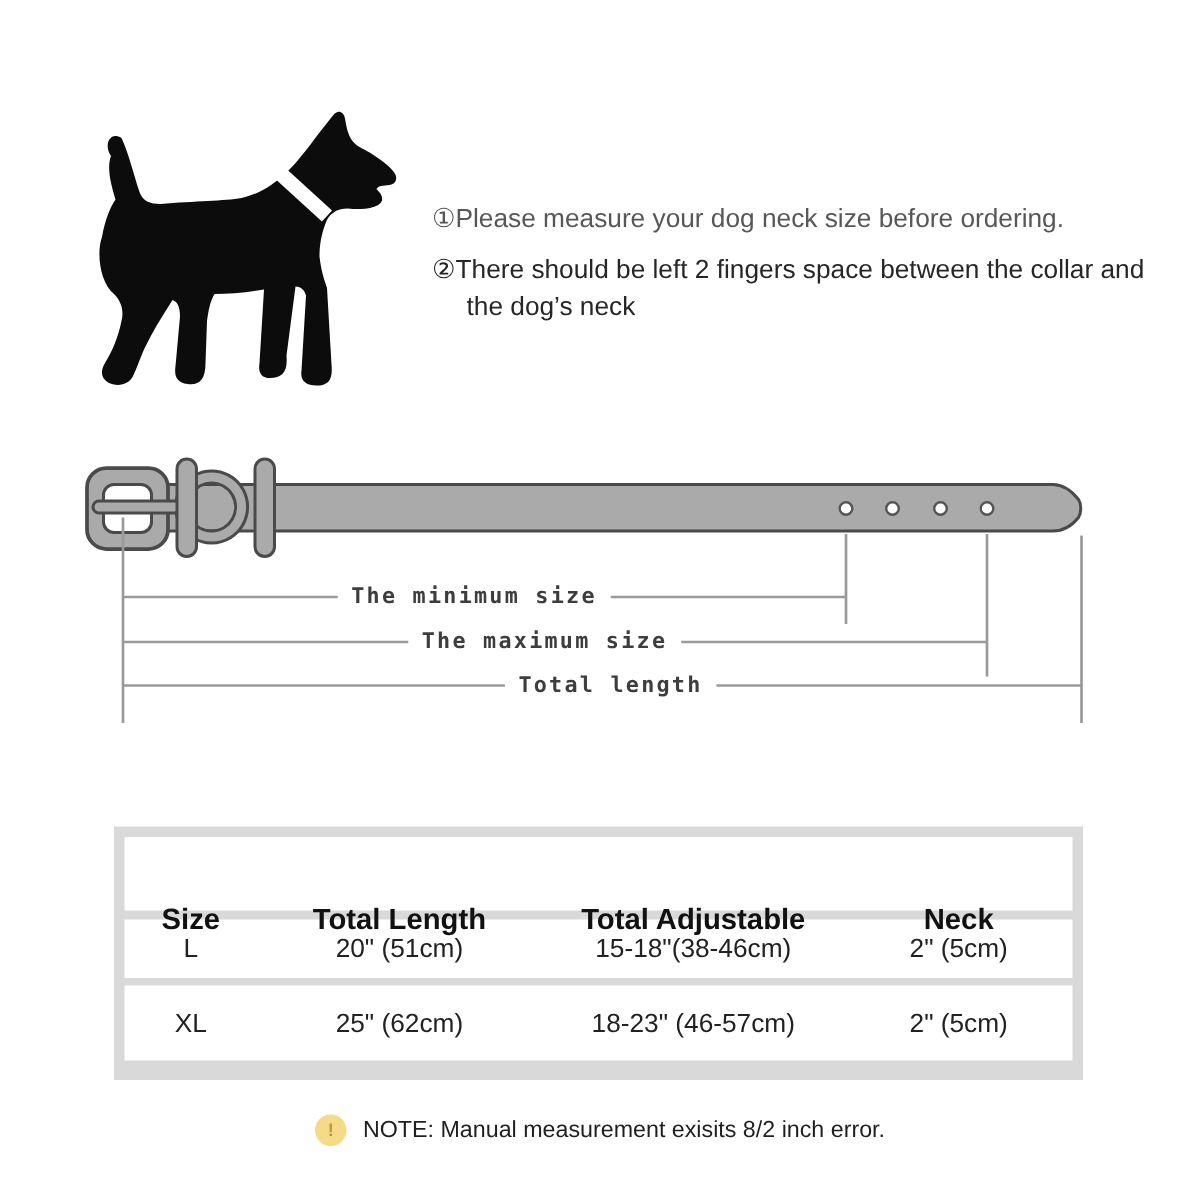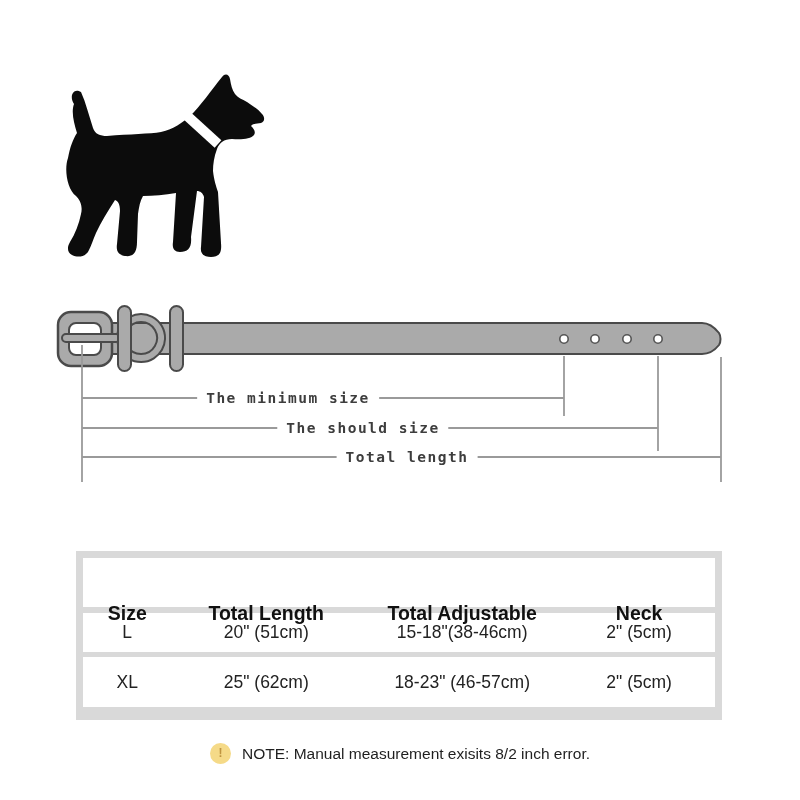--- a/index.html
+++ b/index.html
@@ -15,21 +15,21 @@
   .note-1{color:#575757;margin:0 0 9px 0;}
   .note-2{color:#262626;padding-left:23px;text-indent:-23px;margin:0;}
   
   .collar-svg{position:absolute;left:40px;top:300px;}
   .measure-label{
     position:absolute;transform:translate(-50%,-50%);
     background:#ffffff;padding:0 9px;white-space:nowrap;
     font-family:"DejaVu Sans Mono",monospace;font-weight:bold;
     font-size:14.5px;letter-spacing:1.5px;color:#3d3d3d;
   }
-  .label-min{left:288px;top:398px;}
+  .label-min{left:316px;top:398px;}
   .label-max{left:363px;top:428px;}
   .label-total{left:407px;top:457px;}
   
   .size-table{
     position:absolute;left:76px;top:551px;width:646px;
     background:#d9d9d9;padding:7px 7px 13px 7px;box-sizing:border-box;
   }
   .t-band{
     background:#ffffff;display:grid;
     grid-template-columns:14% 30% 32% 24%;
@@ -99,20 +99,24 @@
       C7 182 7 177 10 172
       C15 164 19 154 21 144
       C23 136 20 130 16 126
       C7 119 4 99 8 88
       C10 77 13 69 17 63
       C14 53 11 42 14 34
       Z"></path>
     <line x1="124" y1="43" x2="158" y2="74" stroke="#ffffff" stroke-width="10"></line>
   </svg>
 
+  <div class="notes">
+    <p class="note-line note-1">①Please measure your dog neck size before ordering.</p>
+    <p class="note-line note-2">②There should be left 2 fingers space between the collar and the dog’s neck</p>
+  </div>
 
   <svg class="collar-svg" width="720" height="200" viewBox="0 0 720 200">
 
     <path d="M60 23 H662 C670 23 675 28 679 33 C681 36 681 42 679 45
              C675 50 670 54 662 54 H60 Z" fill="#aaaaaa" stroke="#4a4a4a" stroke-width="2" stroke-linejoin="round"></path>
 
     <path d="M101 14 a24 24 0 1 0 0.1 0 Z M101 22 a16 16 0 1 0 0.1 0 Z" fill="#aaaaaa" fill-rule="evenodd" stroke="#4a4a4a" stroke-width="2"></path>
 
     <rect x="18" y="12" width="54" height="54" rx="13" fill="#aaaaaa" stroke="#4a4a4a" stroke-width="2.5"></rect>
     <rect x="29" y="23" width="32" height="32" rx="7" fill="#ffffff" stroke="#4a4a4a" stroke-width="2"></rect>
@@ -133,21 +137,21 @@
       <line x1="524" y1="56" x2="524" y2="116"></line>
       <line x1="618" y1="56" x2="618" y2="151"></line>
       <line x1="681" y1="57" x2="681" y2="182"></line>
       <line x1="42" y1="98" x2="524" y2="98"></line>
       <line x1="42" y1="128" x2="618" y2="128"></line>
       <line x1="42" y1="157" x2="681" y2="157"></line>
     </g>
   </svg>
 
   <span class="measure-label label-min">The minimum size</span>
-  <span class="measure-label label-max">The should size</span>
+  <span class="measure-label label-max">The maximum size</span>
   <span class="measure-label label-total">Total length</span>
 
   <div class="size-table">
     <div class="t-band t-head">
       <div class="cell">Size</div>
       <div class="cell">Total Length</div>
       <div class="cell">Total Adjustable</div>
       <div class="cell">Neck</div>
     </div>
     <div class="t-band t-row1">

